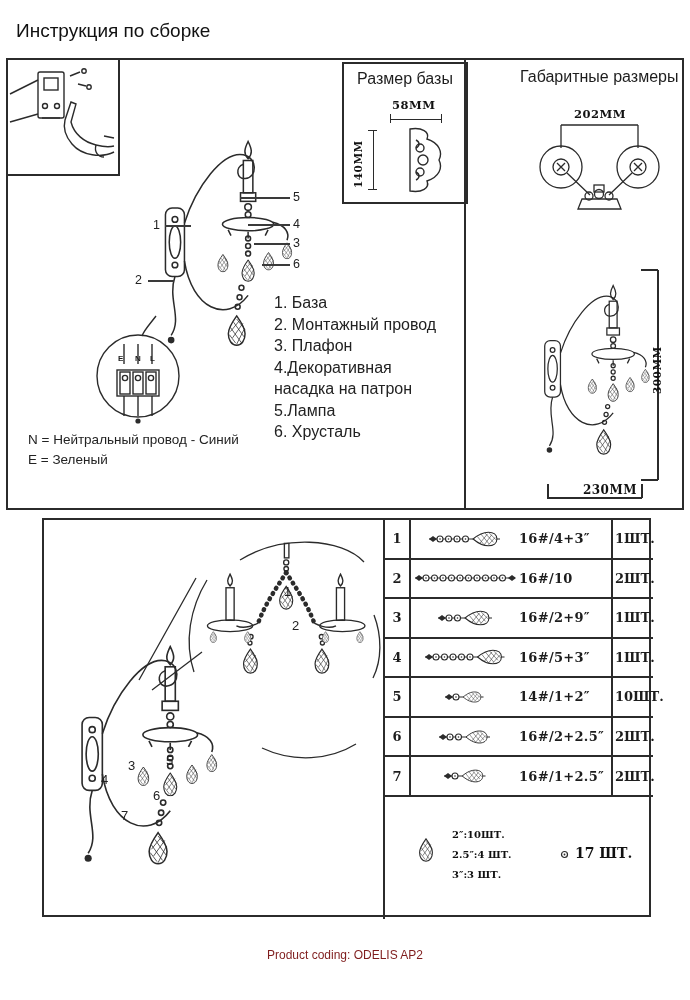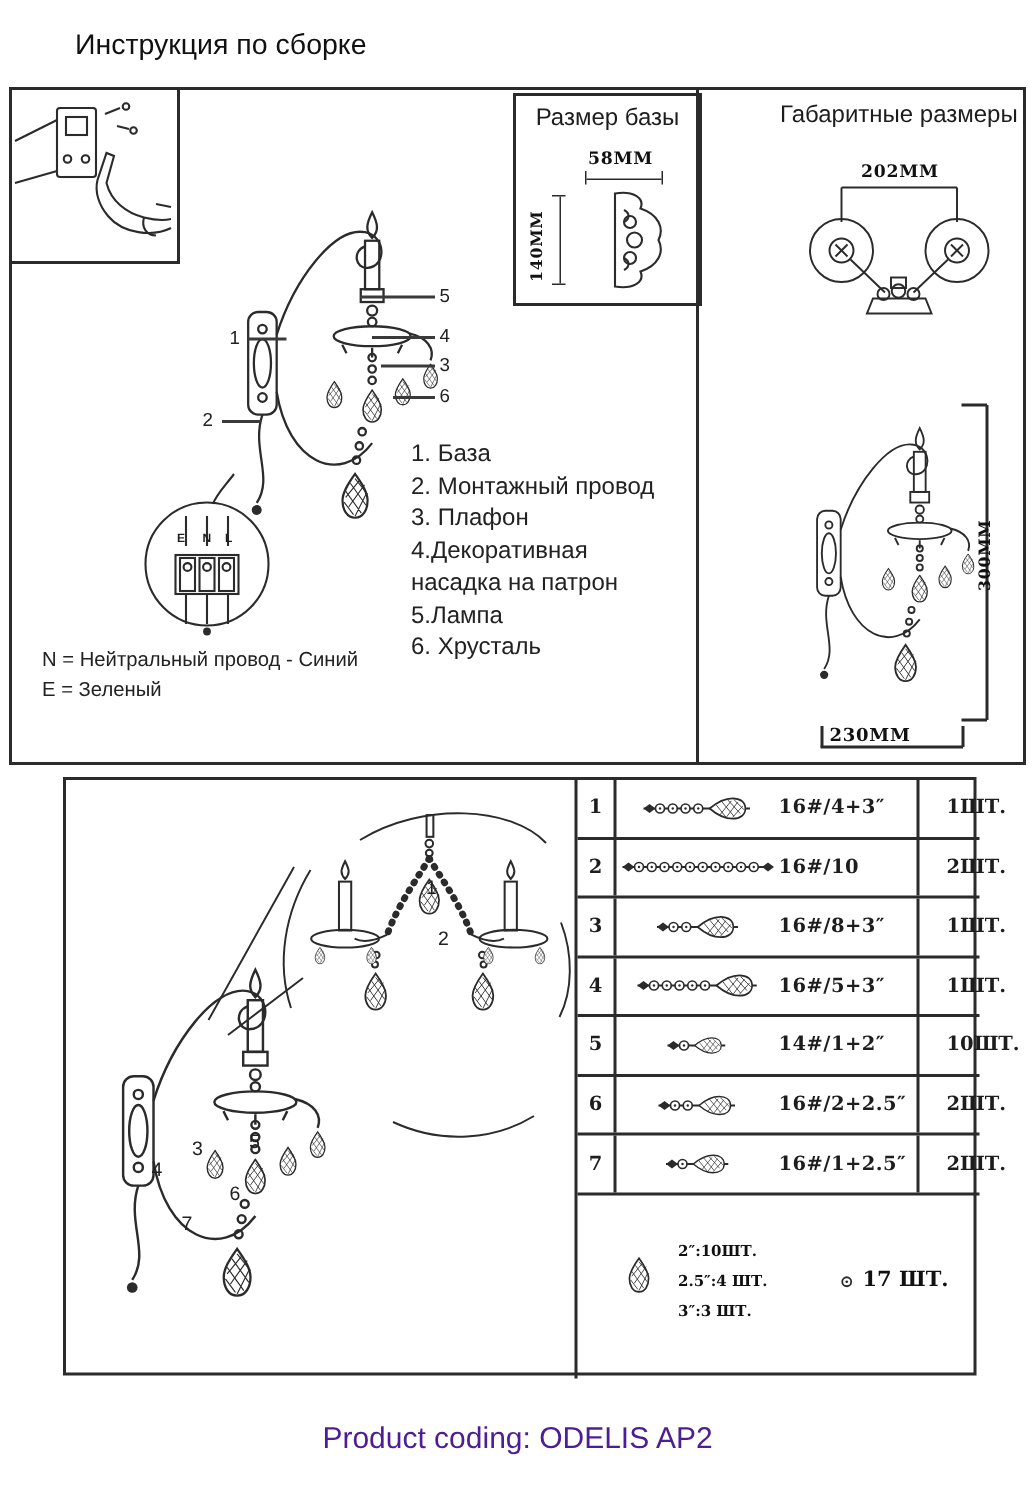--- a/index.html
+++ b/index.html
@@ -24,23 +24,23 @@
   .legend{font-size:13.5px;line-height:19.5px;color:#222;}
   h1{font-size:19px;font-weight:normal;margin:0;color:#111;}
   
   .ptable{position:absolute;left:339px;top:0;width:270px;height:399px;box-sizing:border-box;border-left:2px solid #2b2b2b;}
   .trow{height:39.55px;box-sizing:border-box;border-bottom:2px solid #2b2b2b;display:flex;align-items:stretch;}
   .tc{display:flex;align-items:center;font-family:"DejaVu Serif", serif;font-weight:bold;font-size:13px;}
   .tnum{width:26px;justify-content:center;border-right:2px solid #2b2b2b;box-sizing:border-box;}
   .tmid{flex:1;display:flex;align-items:center;border-right:2px solid #2b2b2b;box-sizing:border-box;}
   .ticon{flex:1;display:flex;justify-content:center;align-items:center;}
   .tspec{width:92px;font-family:"DejaVu Serif", serif;font-weight:bold;font-size:13px;letter-spacing:0.3px;}
-  .tqty{width:40px;justify-content:flex-start;padding-left:18px;box-sizing:border-box;font-size:13px;white-space:nowrap;}
+  .tqty{width:40px;justify-content:flex-start;padding-left:2px;box-sizing:border-box;font-size:13px;white-space:nowrap;}
   .sum-line{font-family:"DejaVu Serif", serif;font-weight:bold;font-size:10px;line-height:20px;color:#111;}
-  .footer{position:absolute;left:0;top:948px;width:690px;text-align:center;font-size:20px;color:#4c1d95;}
+  .footer{position:absolute;left:0;top:948px;width:690px;text-align:center;font-size:12px;color:#7f1d1d;}
   svg{display:block;}
 </style>
 </head>
 <body>
 
 <svg width="0" height="0" style="position:absolute" aria-hidden="true">
   <defs>
     <symbol id="sym-cryv" viewBox="0 0 20 30">
       <path d="M10,1 C5,8 2,13 2,18 C2,24 5,29 10,29 C15,29 18,24 18,18 C18,13 15,8 10,1 Z" fill="#fff" stroke="#2b2b2b" stroke-width="1.4"></path>
       <path d="M4,12 L14,26 M7,7 L17,21 M10,4 L18,14 M3,19 L9,27 M16,8 L6,22 M13,5 L4,16 M17,14 L10,28" stroke="#2b2b2b" stroke-width="0.7" fill="none"></path>
@@ -103,21 +103,21 @@
       <use href="#sym-cryv" x="8" y="99" width="9" height="13"></use>
       <use href="#sym-cryv" x="46" y="99" width="9" height="13"></use>
       <use href="#sym-cryv" x="132" y="99" width="9" height="13"></use>
       <use href="#sym-cryv" x="170" y="99" width="9" height="13"></use>
       <use href="#sym-cryv" x="44" y="116" width="19" height="32"></use>
       <use href="#sym-cryv" x="123" y="116" width="19" height="32"></use>
     </symbol>
   </defs>
 </svg>
 
-<h1 class="abs" style="left:16px;top:20px;margin-left:34px;">Инструкция по сборке</h1>
+<h1 class="abs" style="left:16px;top:20px;">Инструкция по сборке</h1>
 
 <div class="box" style="left:6px;top:58px;width:674px;height:448px;">
   <div class="vline" style="left:456px;top:0;height:448px;"></div>
 
   <div class="abs" style="left:0;top:0;width:110px;height:114px;border-right:2px solid #2b2b2b;border-bottom:2px solid #2b2b2b;">
     <svg width="108" height="110" viewBox="0 0 108 110">
       <g stroke="#2b2b2b" stroke-width="1.4" fill="none">
         <path d="M2,34 L30,20 M2,62 L30,54"></path>
         <rect x="30" y="12" width="26" height="46" rx="2"></rect>
         <rect x="36" y="18" width="14" height="12"></rect>
@@ -231,21 +231,21 @@
   </svg>
 
   <div class="hline" style="left:633px;top:209px;width:17px;height:1.5px;"></div>
   <div class="vline" style="left:649px;top:210px;height:210px;width:1.5px;"></div>
   <div class="hline" style="left:633px;top:419px;width:17px;height:1.5px;"></div>
   <span class="abs dimlabel rot" style="left:643px;top:334px;font-size:10.5px;">300MM</span>
 
   <div class="vline" style="left:539px;top:424px;height:14px;width:1.5px;"></div>
   <div class="vline" style="left:633px;top:424px;height:14px;width:1.5px;"></div>
   <div class="hline" style="left:539px;top:437px;width:95px;height:1.5px;"></div>
-  <span class="abs dimlabel" style="left:545px;top:423px;width:84px;text-align:left;font-size:12px;">230MM</span>
+  <span class="abs dimlabel" style="left:545px;top:423px;width:84px;text-align:right;font-size:12px;">230MM</span>
 </div>
 
 <div class="box" style="left:42px;top:518px;width:605px;height:395px;">
 
   <svg class="abs" style="left:0;top:0;" width="339" height="395" viewBox="0 0 339 395">
     <g stroke="#2b2b2b" stroke-width="1.3" fill="none">
       <path d="M196,40 C238,14 298,18 320,42"></path>
       <path d="M163,60 C146,88 140,122 150,152"></path>
       <path d="M218,228 C250,243 286,240 312,224"></path>
       <path d="M330,95 C338,116 338,140 329,158"></path>
@@ -334,21 +334,21 @@
               <svg width="57" height="26" viewBox="0 0 57 26">
                 <path d="M1,13 L55,13" stroke="#2b2b2b" stroke-width="1.2" fill="none"></path>
                 <path d="M1,13 l4,-3 l4,3 l-4,3 Z" fill="#2b2b2b"></path>
                 <circle cx="12" cy="13" r="3" fill="#fff" stroke="#2b2b2b" stroke-width="1.1"></circle>
                 <circle cx="12" cy="13" r="0.8" fill="#2b2b2b"></circle>
                 <circle cx="20.5" cy="13" r="3" fill="#fff" stroke="#2b2b2b" stroke-width="1.1"></circle>
                 <circle cx="20.5" cy="13" r="0.8" fill="#2b2b2b"></circle>
                 <use x="27" y="4.5" width="26" height="17" href="#sym-cryh"></use>
               </svg>
             </div>
-            <div class="tspec">16#/8+3″</div>
+            <div class="tspec">16#/2+9″</div>
           </div>
           <div class="tc tqty">1ШТ.</div>
         </div>
         <div class="trow">
           <div class="tc tnum">4</div>
           <div class="tmid">
             <div class="ticon">
               <svg width="82.5" height="26" viewBox="0 0 82.5 26">
                 <path d="M1,13 L80.5,13" stroke="#2b2b2b" stroke-width="1.2" fill="none"></path>
                 <path d="M1,13 l4,-3 l4,3 l-4,3 Z" fill="#2b2b2b"></path>

